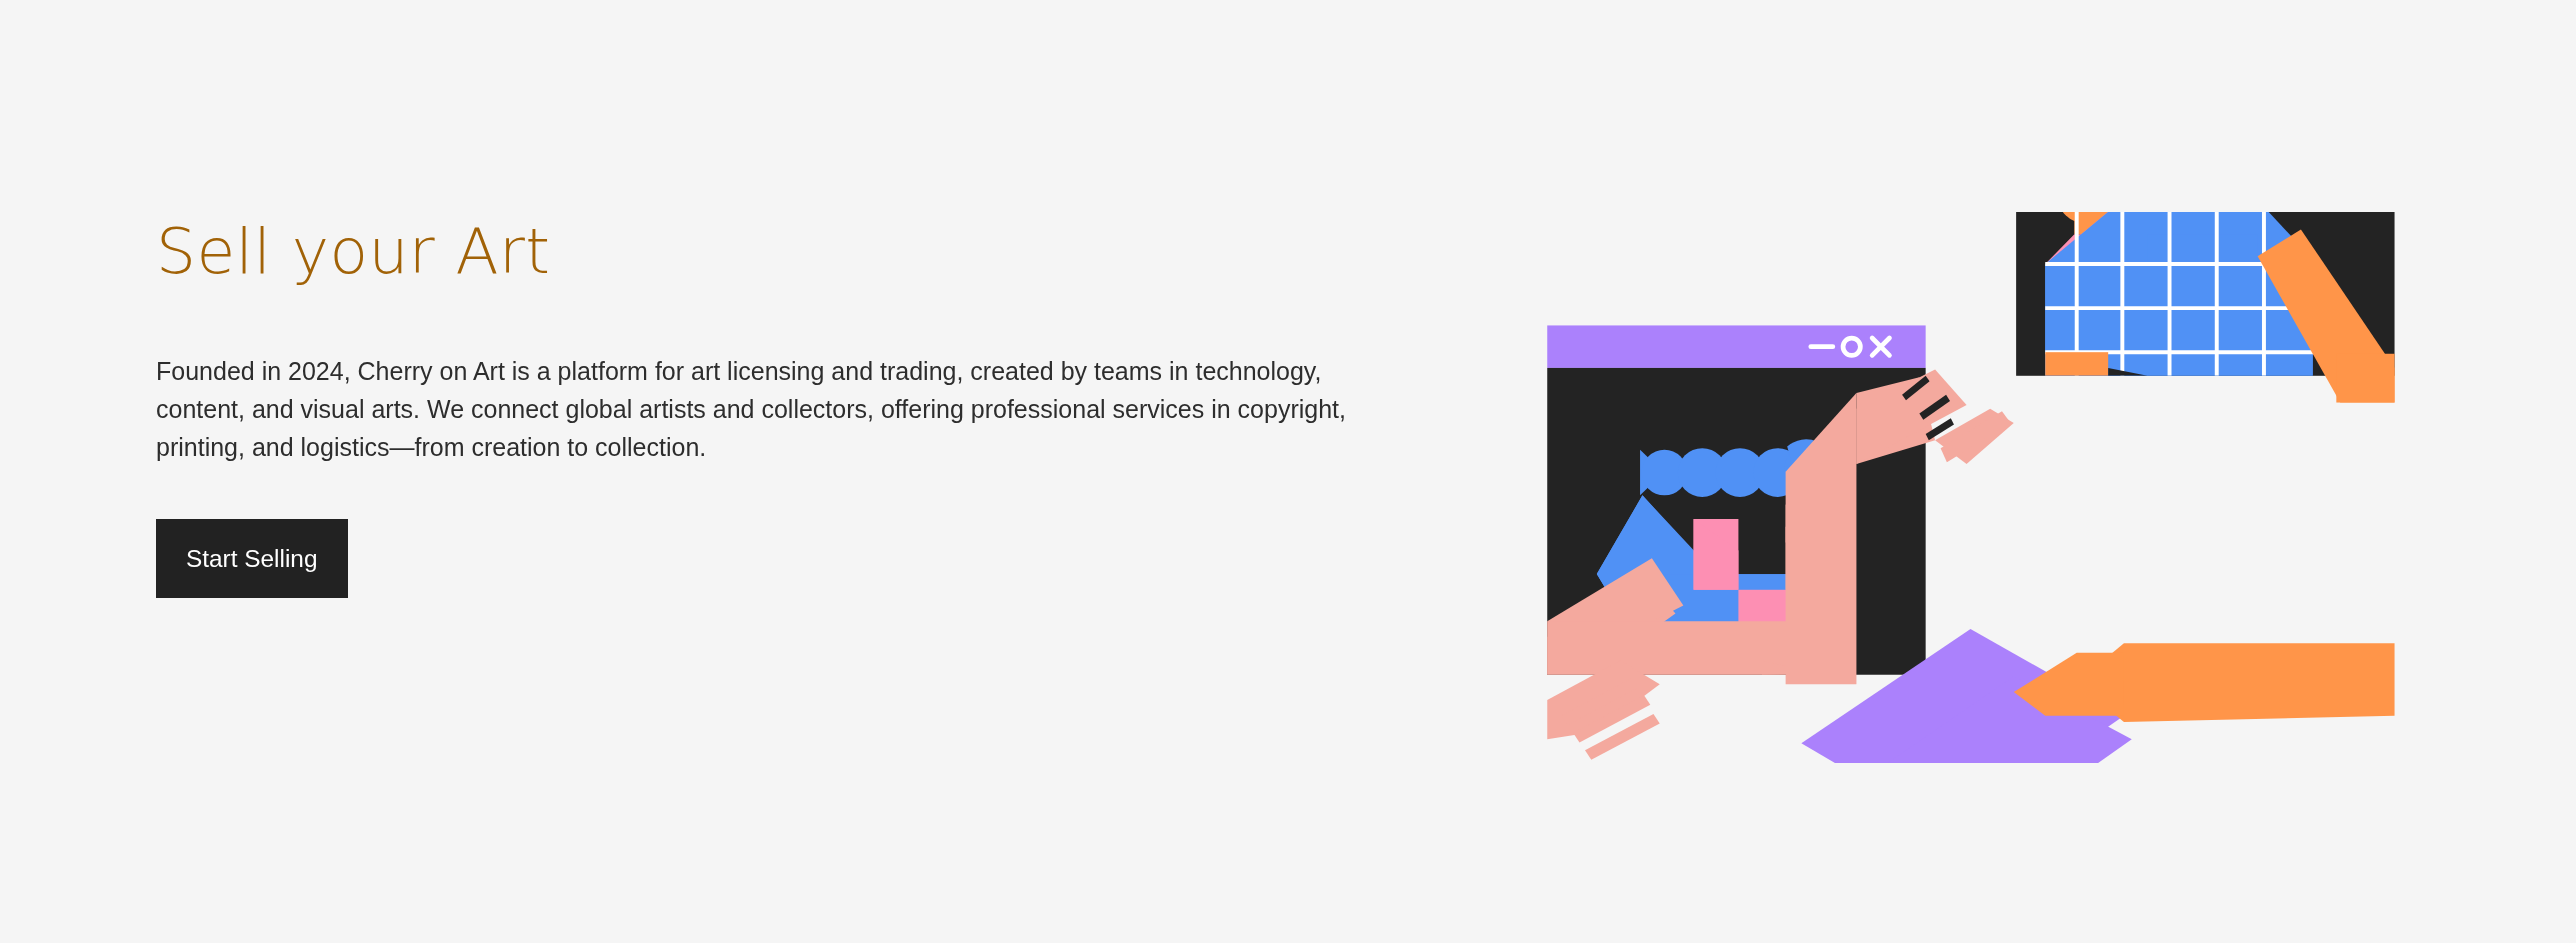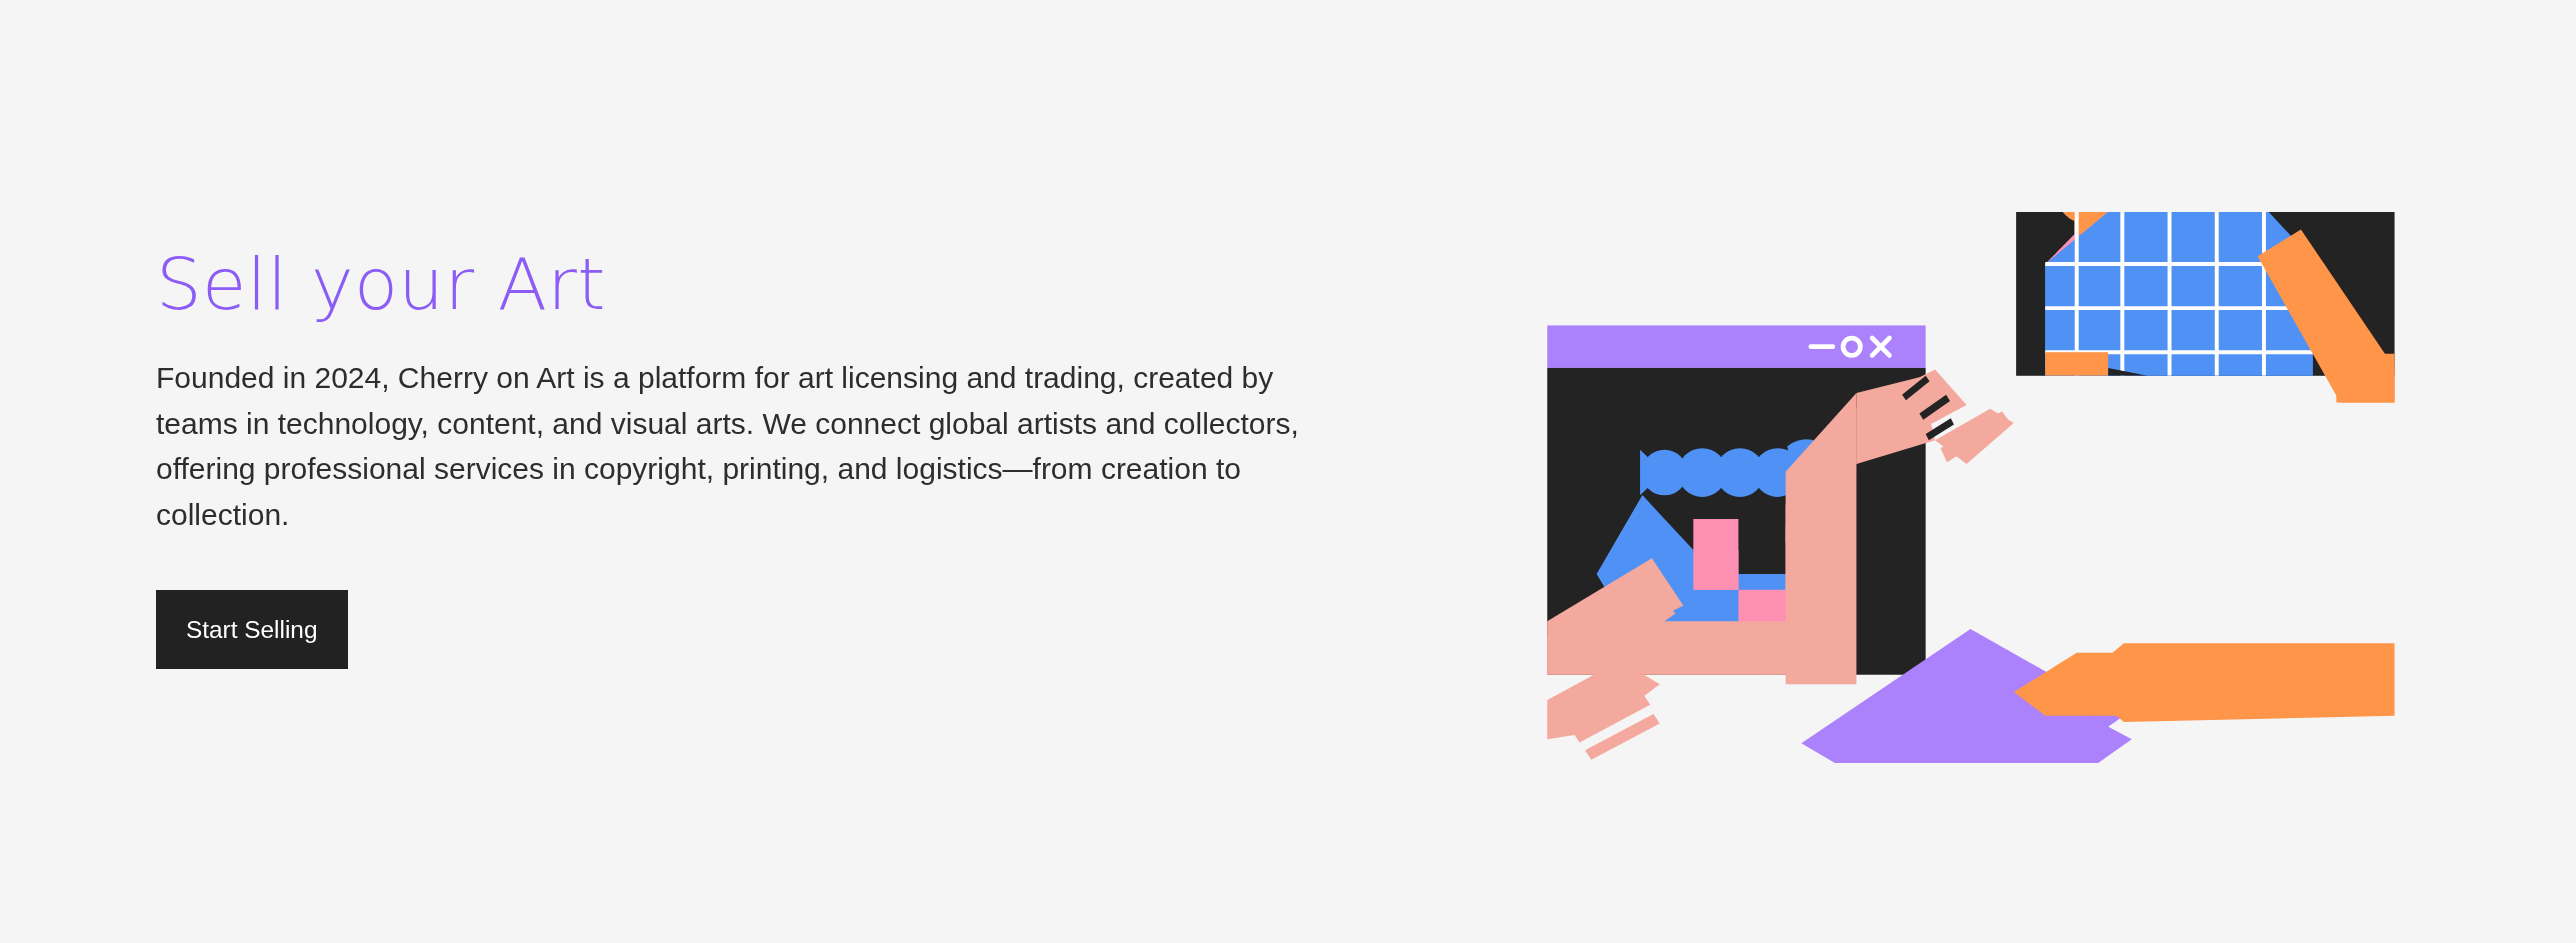--- a/index.html
+++ b/index.html
@@ -27,34 +27,33 @@
   
   .hero-copy {
     position: absolute;
     left: 156px;
     top: 220px;
     width: 1227px;
   }
 
   .hero-title {
     font-family: "DejaVu Sans", sans-serif;
-    font-size: 72px;
+    font-size: 63px;
     font-weight: 300;
     line-height: 1.0;
     letter-spacing: 0.4px;
-    color: #8b5cf6;
+    color: #a16207;
     white-space: nowrap;
-    margin-top: 28px;
   }
 
   .hero-desc {
-    margin-top: 35px;
+    margin-top: 69px;
     width: 1196px;
     font-family: "Liberation Sans", sans-serif;
-    font-size: 30px;
+    font-size: 25px;
     font-weight: 400;
     line-height: 1.52;
     color: #2d2d2d;
     white-space: pre-line;
   }
 
   .hero-cta {
     display: inline-block;
     margin-top: 53px;
     padding: 0 30px;

